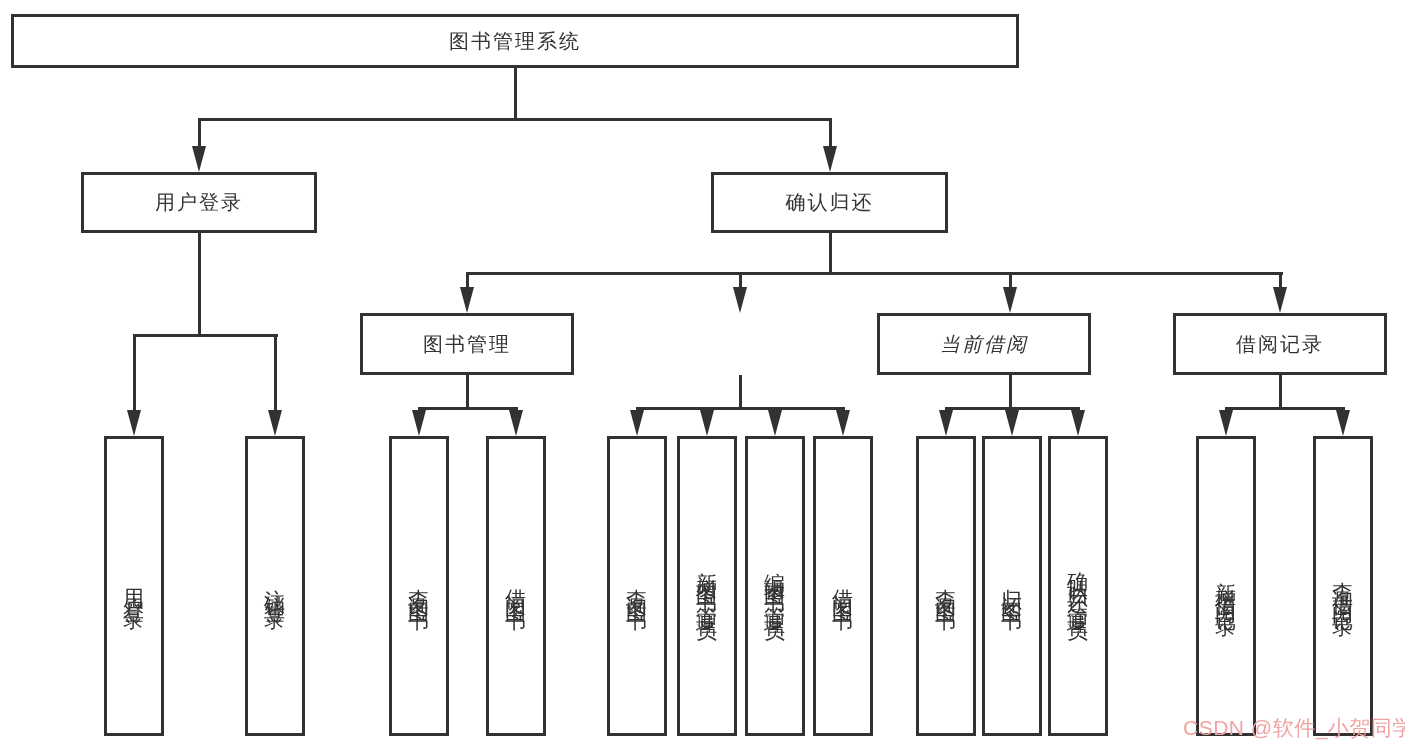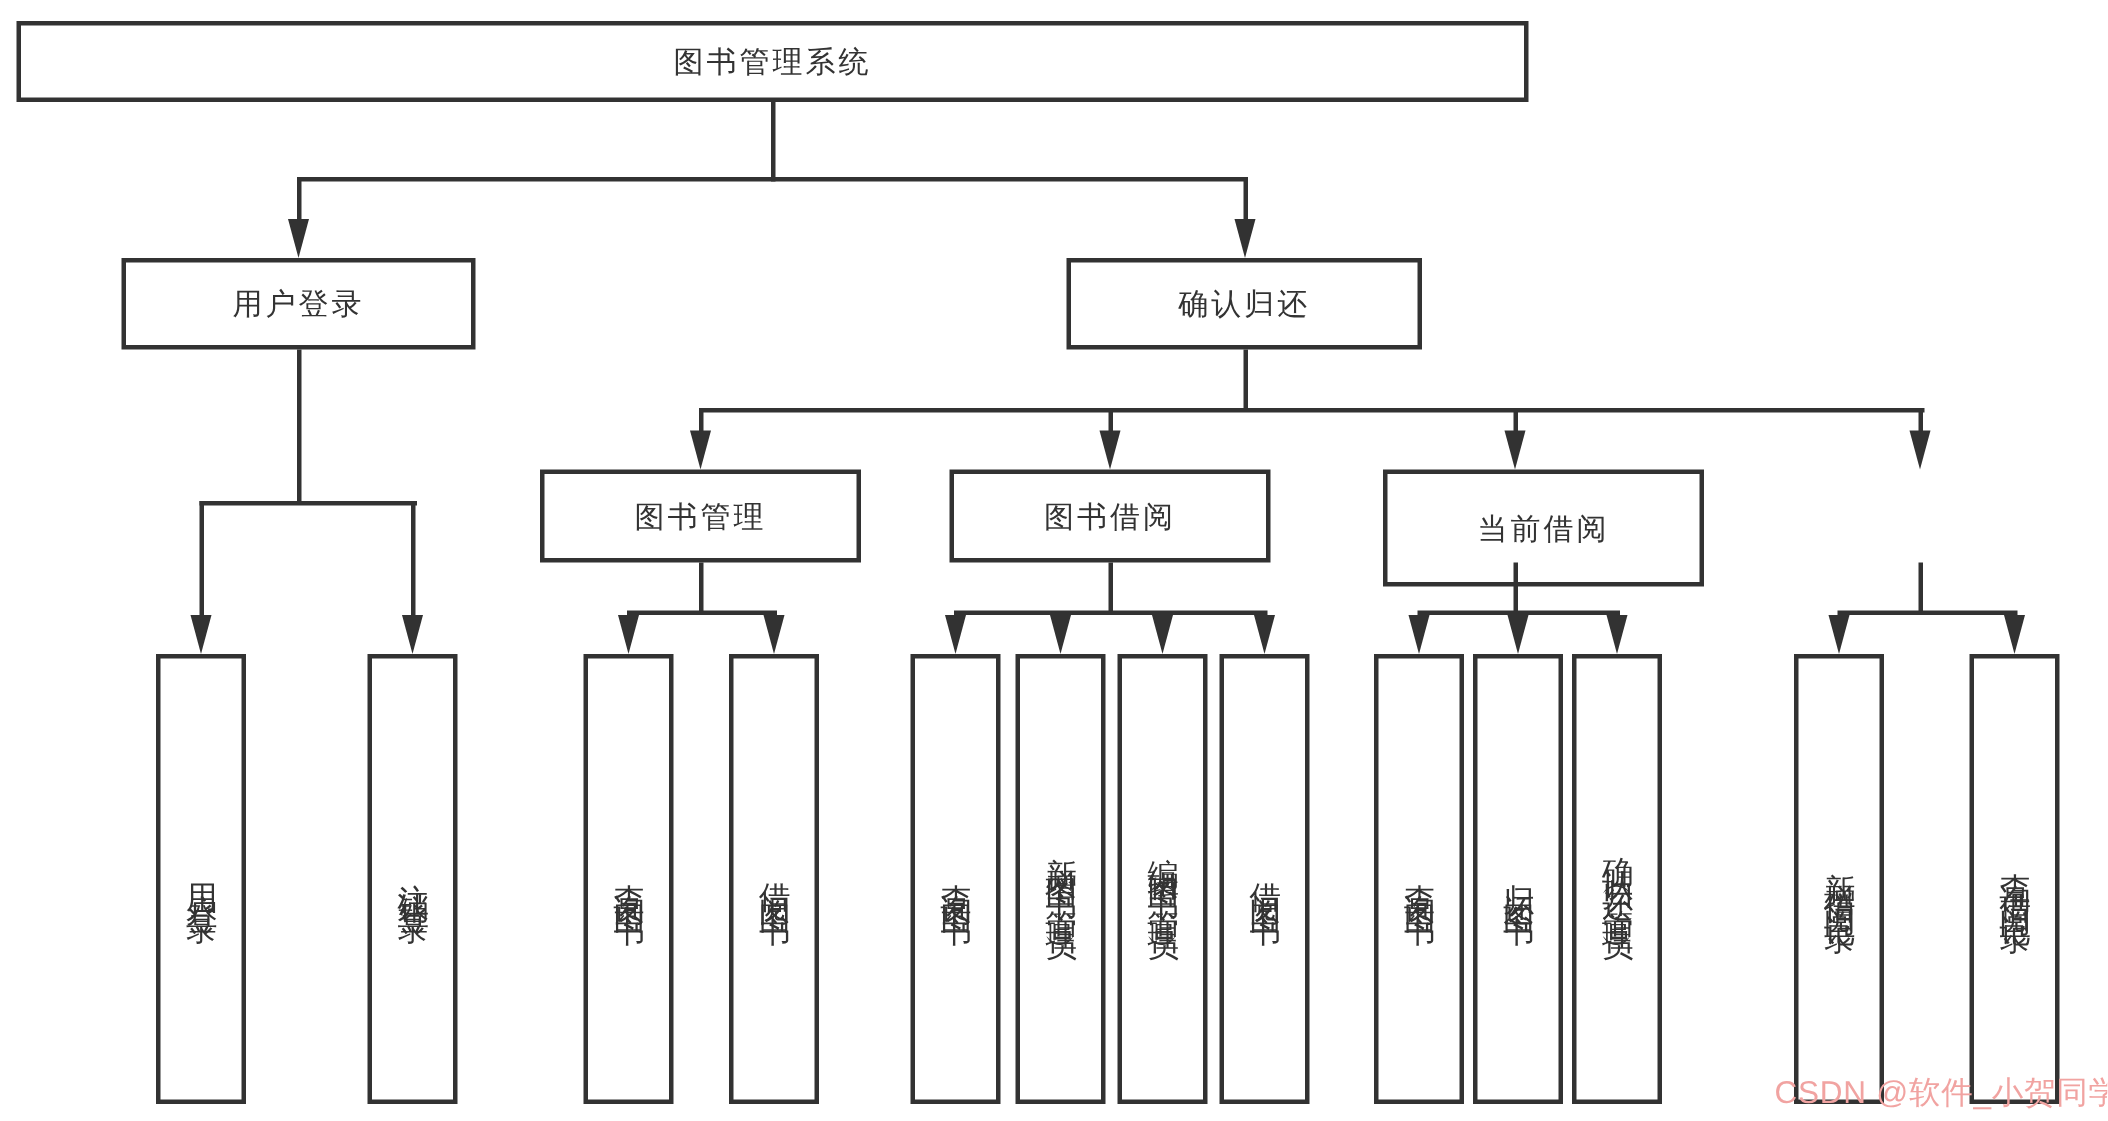--- a/index.html
+++ b/index.html
@@ -85,22 +85,22 @@
   <div class="line" style="left:465.5px; top:272px; width:3px; height:17px;"></div>
   <div class="arrow" style="left:460px; top:287px;"></div>
   <div class="line" style="left:738.5px; top:272px; width:3px; height:17px;"></div>
   <div class="arrow" style="left:733px; top:287px;"></div>
   <div class="line" style="left:1008.5px; top:272px; width:3px; height:17px;"></div>
   <div class="arrow" style="left:1003px; top:287px;"></div>
   <div class="line" style="left:1278.5px; top:272px; width:3px; height:17px;"></div>
   <div class="arrow" style="left:1273px; top:287px;"></div>
 
   <div class="box hbox" style="left:360px; top:313px; width:214px; height:62px;">图书管理</div>
-  <div class="box hbox" style="left:633px; top:313px; width:214px; height:62px;">图书借阅</div>
-  <div class="box hbox" style="left:922px; top:313px; width:214px; height:78px;">当前借阅</div>
+  <div class="box hbox" style="left:877px; top:313px; width:214px; height:62px;font-style:italic;">当前借阅</div>
+  <div class="box hbox" style="left:1173px; top:313px; width:214px; height:62px;">借阅记录</div>
 
   <div class="line" style="left:465.5px; top:375px; width:3px; height:34px;"></div>
   <div class="line" style="left:417.5px; top:407px; width:100px; height:3px;"></div>
   <div class="arrow" style="left:412px; top:410px;"></div>
   <div class="arrow" style="left:509px; top:410px;"></div>
 
   <div class="line" style="left:738.5px; top:375px; width:3px; height:34px;"></div>
   <div class="line" style="left:635.5px; top:407px; width:209px; height:3px;"></div>
   <div class="arrow" style="left:630px; top:410px;"></div>
   <div class="arrow" style="left:700px; top:410px;"></div>

